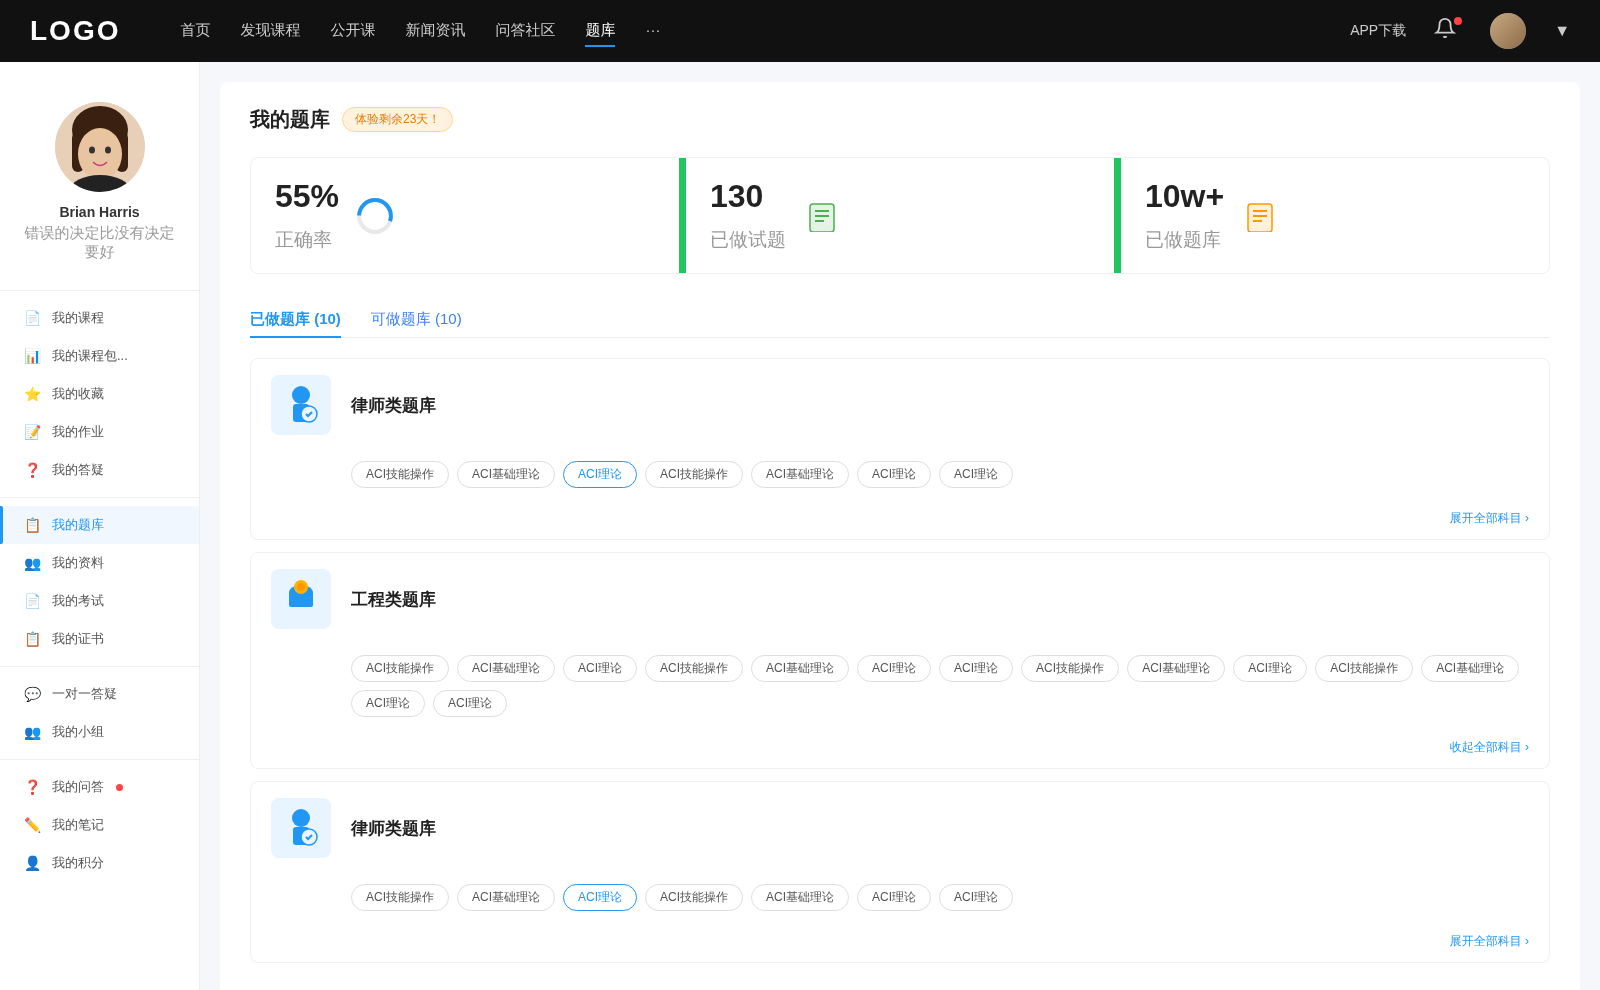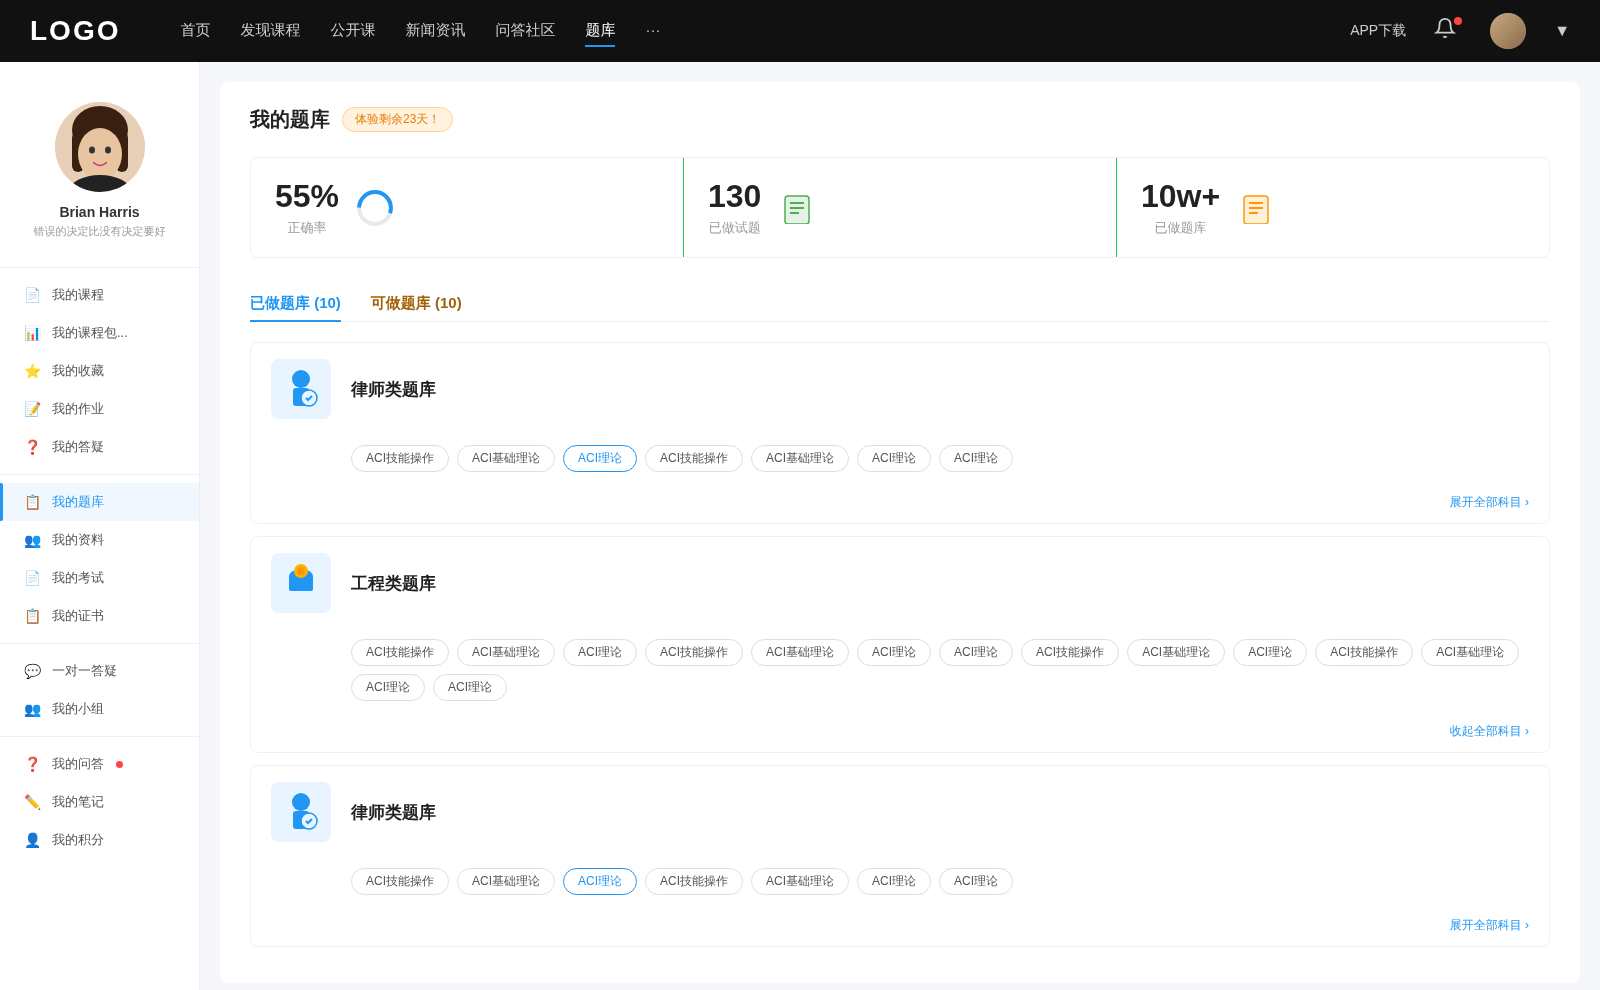--- a/index.html
+++ b/index.html
@@ -108,21 +108,21 @@
       overflow: hidden;
       margin-bottom: 12px;
     }
     .sidebar-username {
       font-size: 14px;
       font-weight: 600;
       color: #333;
       margin-bottom: 4px;
     }
     .sidebar-motto {
-      font-size: 11px;
+      font-size: 15px;
       color: #999;
       text-align: center;
       max-width: 150px;
     }
     .sidebar-divider {
       height: 1px;
       background: #f0f0f0;
       margin: 8px 0;
     }
     .sidebar-menu {
@@ -212,60 +212,58 @@
       display: flex;
       gap: 0;
       margin-bottom: 28px;
       border: 1px solid #f0f0f0;
       border-radius: 8px;
       overflow: hidden;
     }
     .stat-item {
       flex: 1;
       padding: 20px 24px;
-      border-right: 1px solid #22c55e;
+      border-right: 7px solid #22c55e;
       display: flex;
       align-items: center;
       gap: 16px;
     }
     .stat-item:last-child { border-right: none; }
     .stat-value-group {}
     .stat-value {
       font-size: 32px;
       font-weight: 700;
       color: #222;
     }
     .stat-label {
-      font-size: 13px;
+      font-size: 19px;
       color: #999;
-      margin-top: 4px;
-      text-align: center;
+      margin-top: 12px;
     }
     .stat-icon {
       width: 40px;
       height: 40px;
       display: flex;
       align-items: center;
       justify-content: center;
     }
 
     
     .tabs-row {
       display: flex;
       gap: 30px;
       border-bottom: 1px solid #eee;
       margin-bottom: 20px;
     }
     .tab-item {
       font-size: 15px;
-      color: #a16207;
+      color: #3b82f6;
       padding: 8px 0;
       cursor: pointer;
       position: relative;
-      font-weight: bold;
     }
     .tab-item.active {
       color: #2196f3;
       font-weight: 600;
     }
     .tab-item.active::after {
       content: '';
       position: absolute;
       bottom: -1px;
       left: 0;

